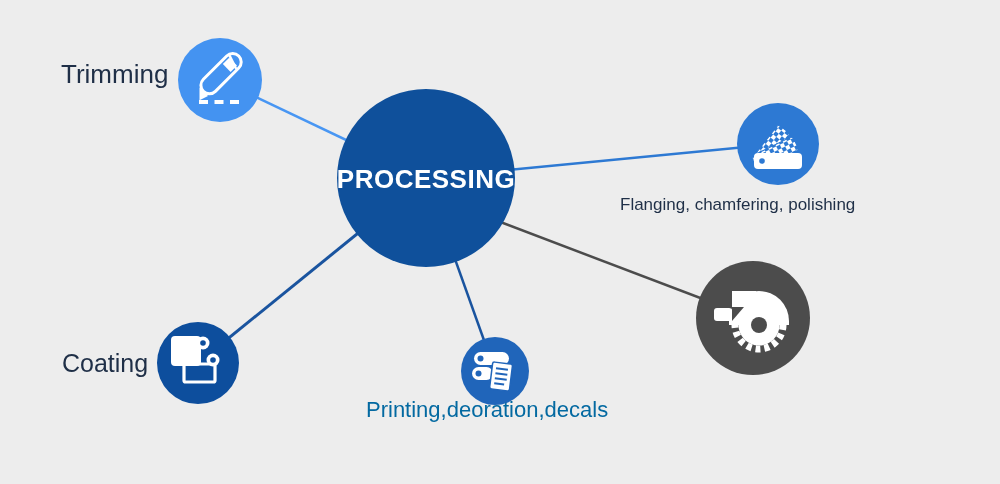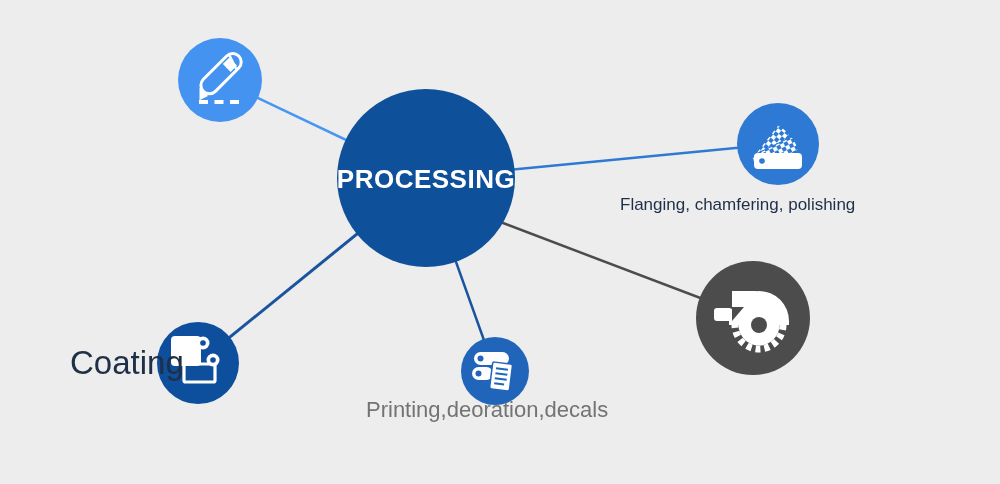--- a/index.html
+++ b/index.html
@@ -22,21 +22,21 @@
   .n-trimming{left:178px;top:38px;width:84px;height:84px;}
   .n-flanging{left:737px;top:103px;width:82px;height:82px;}
   .n-coating{left:157px;top:322px;width:82px;height:82px;}
   .n-printing{left:461px;top:337px;width:68px;height:68px;}
   .n-water{left:696px;top:261px;width:114px;height:114px;}
   .label{
     position:absolute;z-index:3;white-space:nowrap;line-height:30px;
   }
   .l-trimming{left:61px;top:59px;font-size:26px;}
   .l-flanging{left:620px;top:190px;font-size:17px;}
-  .l-coating{left:62px;top:348px;font-size:33px;margin-left:8px;}
+  .l-coating{left:62px;top:348px;font-size:25px;}
   .l-printing{left:366px;top:395px;font-size:22px;}
   .l-water{left:648px;top:381px;font-size:22px;}
 </style>
 </head>
 <body>
 
 <div class="canvas" style="background-color: rgb(237, 237, 237);">
 
   <svg class="lines" width="1000" height="484">
     <line x1="426" y1="178" x2="220" y2="80" stroke-width="2.5" stroke="#4896f3"></line>
@@ -54,20 +54,21 @@
     <svg width="84" height="84" viewBox="0 0 84 84">
       <g transform="rotate(-45 42 36)">
         <rect x="18" y="28" width="50" height="17" rx="8.5" fill="none" stroke="#ffffff" stroke-width="3"></rect>
         <rect x="51" y="31" width="9" height="11" fill="#ffffff"></rect>
         <line x1="62" y1="29" x2="57" y2="44" stroke="#ffffff" stroke-width="2.4"></line>
         <path d="M18 31 L9 40 L18 43 Z" fill="#ffffff"></path>
       </g>
       <line x1="21" y1="64" x2="63" y2="64" stroke="#ffffff" stroke-width="4" stroke-dasharray="9 6.5"></line>
     </svg>
   </div>
+  <div class="label l-trimming" style="color:#1f2f47">Trimming</div>
 
   <div class="node n-flanging" style="background-color: rgb(45, 121, 211);">
     <svg width="82" height="82" viewBox="0 0 82 82">
       <defs>
         <pattern id="chk" width="8" height="8" patternUnits="userSpaceOnUse">
           <rect width="8" height="8" fill="#ffffff"></rect>
           <rect width="4" height="4" fill="#2d79d3"></rect>
           <rect x="4" y="4" width="4" height="4" fill="#2d79d3"></rect>
         </pattern>
       </defs>
@@ -103,21 +104,21 @@
       <circle cx="17.5" cy="36.5" r="3" fill="#2065ba"></circle>
       <g transform="rotate(7 40 40)">
         <rect x="30" y="26" width="20" height="27" rx="2" fill="#ffffff" stroke="#2065ba" stroke-width="1.5"></rect>
         <line x1="34" y1="32" x2="46" y2="32" stroke="#2065ba" stroke-width="2"></line>
         <line x1="34" y1="37" x2="46" y2="37" stroke="#2065ba" stroke-width="2"></line>
         <line x1="34" y1="42" x2="46" y2="42" stroke="#2065ba" stroke-width="2"></line>
         <line x1="34" y1="47" x2="44" y2="47" stroke="#2065ba" stroke-width="2"></line>
       </g>
     </svg>
   </div>
-  <div class="label l-printing" style="color:#737373">Printing,deoration,decals</div>
+  <div class="label l-printing" style="color:#0369a1">Printing,deoration,decals</div>
 
   <div class="node n-water" style="background-color: rgb(76, 76, 76);">
     <svg width="114" height="114" viewBox="0 0 114 114">
       <circle cx="63" cy="64" r="24" fill="none" stroke="#ffffff" stroke-width="7" stroke-dasharray="5 4"></circle>
       <circle cx="63" cy="64" r="20.5" fill="#ffffff"></circle>
       <path d="M33 60 A30 30 0 0 1 93 60 L93 64 L33 64 Z" fill="#ffffff"></path>
       <rect x="36" y="30" width="24" height="18" fill="#ffffff"></rect>
       <rect x="18" y="47" width="18" height="13" rx="3" fill="#ffffff"></rect>
       <path d="M36 46 L48 46 L36 60 Z" fill="#4c4c4c"></path>
       <circle cx="63" cy="64" r="8" fill="#4c4c4c"></circle>

